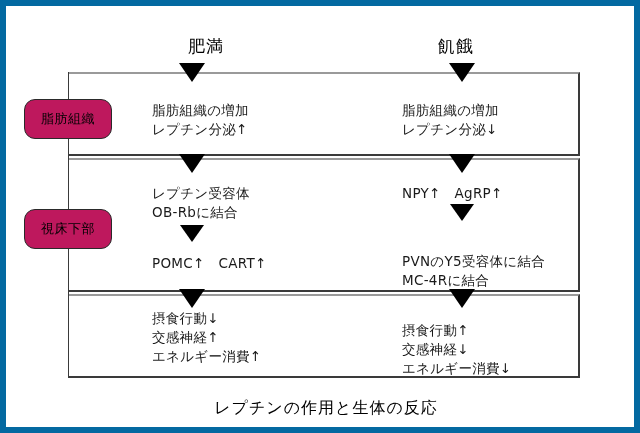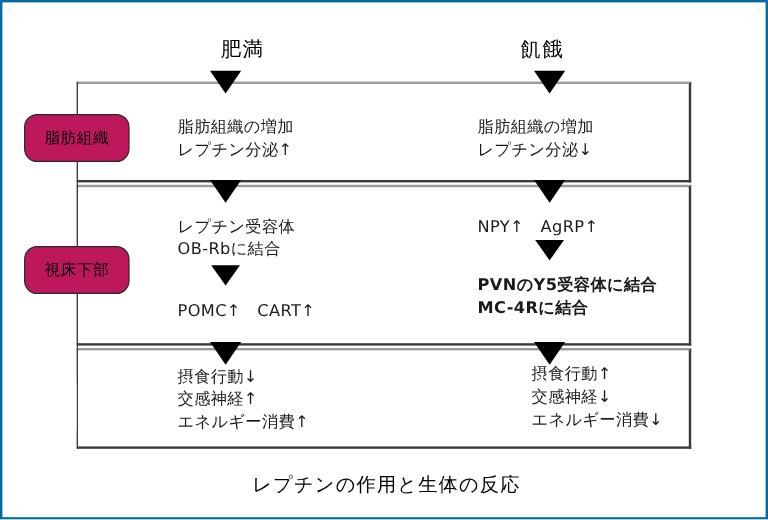--- a/index.html
+++ b/index.html
@@ -8,21 +8,21 @@
     background: #ffffff;
   }
   body {
     font-family: "DejaVu Sans", "Liberation Sans", sans-serif;
   }
   #page {
     position: relative;
     width: 640px;
     height: 433px;
     background: #ffffff;
-    border: 2px solid #0369a1;
+    border: 6px solid #0369a1;
     box-sizing: border-box;
     overflow: hidden;
   }
 
   
   .col-header {
     position: absolute;
     font-size: 17px;
     color: #000000;
     letter-spacing: 1px;
@@ -159,25 +159,25 @@
 
   <div class="txt txt-left" style="top:95px;">脂肪組織の増加
 レプチン分泌↑</div>
   <div class="txt txt-right" style="top:95px;">脂肪組織の増加
 レプチン分泌↓</div>
 
   <div class="txt txt-left" style="top:178px;">レプチン受容体
 OB-Rbに結合</div>
   <div class="txt txt-left" style="top:248px;">POMC↑　CART↑</div>
   <div class="txt txt-right" style="top:178px;">NPY↑　AgRP↑</div>
-  <div class="txt txt-right" style="top:227px;font-weight:bold;">PVNのY5受容体に結合
+  <div class="txt txt-right" style="top:246px;">PVNのY5受容体に結合
 MC-4Rに結合</div>
 
   <div class="txt txt-left" style="top:303px;">摂食行動↓
 交感神経↑
 エネルギー消費↑</div>
-  <div class="txt txt-right" style="top:301px;margin-left:45px;">摂食行動↑
+  <div class="txt txt-right" style="top:315px;">摂食行動↑
 交感神経↓
 エネルギー消費↓</div>
 
   <div id="caption">レプチンの作用と生体の反応</div>
 
 </div>
 
 </body></html>

